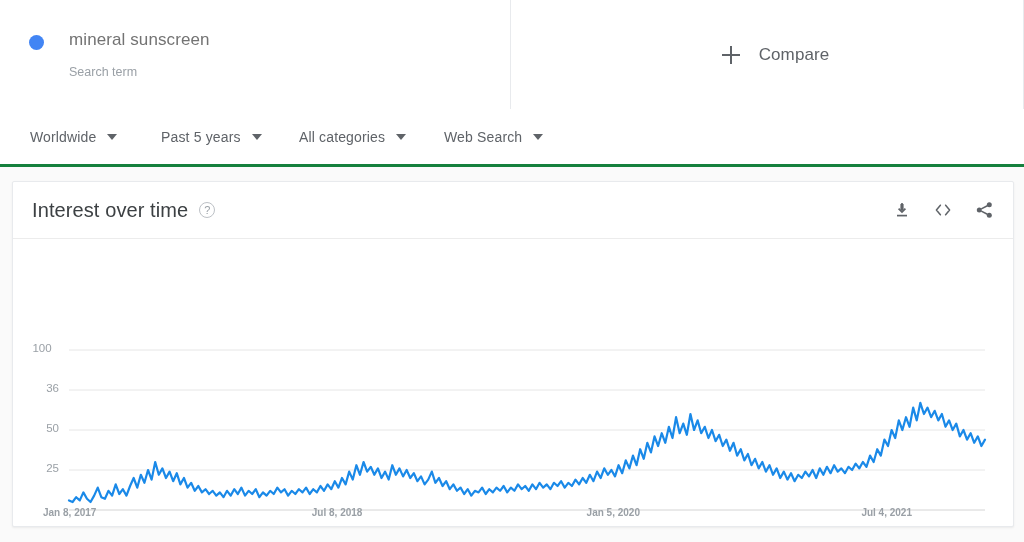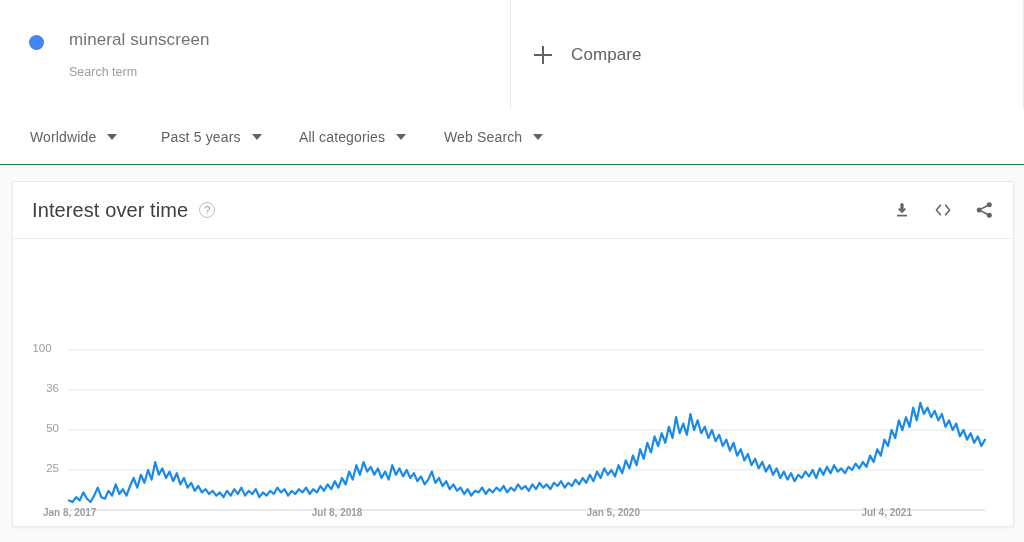--- a/index.html
+++ b/index.html
@@ -16,21 +16,21 @@
   .query-row {
     position: absolute; left: 0; top: 0; width: 1024px; height: 109px;
     display: flex; background: #ffffff;
     border-bottom: 1px solid #e8eaed;
   }
   .query-cell {
     width: 511px; height: 109px; position: relative; box-sizing: border-box;
     border-right: 1px solid #e8eaed;
     display: flex; align-items: center;
   }
-  .query-cell.second { border-right: 1px solid #e8eaed; width: 513px; }
+  .query-cell.second { border-right: 1px solid #e8eaed; width: 513px; justify-content: center; }
   .term-wrap { display: flex; align-items: flex-start; padding-left: 29px; }
   .term-dot {
     width: 15px; height: 15px; border-radius: 50%;
     background: #4285f4; margin-top: 6px; margin-right: 25px; flex: none;
   }
   .term-text { display: flex; flex-direction: column; }
   .term-title { font-size: 17px; color: #737373; line-height: 22px; letter-spacing: .1px; }
   .term-sub { font-size: 12.5px; color: #9aa0a6; margin-top: 13px; line-height: 16px; }
 
   .compare-btn {
@@ -43,21 +43,21 @@
   .plus-icon::before, .plus-icon::after {
     content: ""; position: absolute; background: #5f6368;
   }
   .plus-icon::before { left: 0; top: 8px; width: 18px; height: 2px; }
   .plus-icon::after { top: 0; left: 8px; width: 2px; height: 18px; }
   .compare-label { font-size: 17px; color: #5f6368; letter-spacing: .1px; }
 
   
   .filter-bar {
     position: absolute; left: 0; top: 109px; width: 1024px; height: 55px;
-    background: #ffffff; border-bottom: 1px solid #15803d;
+    background: #ffffff; border-bottom: 3px solid #15803d;
     display: flex; align-items: center;
   }
   .filter-item {
     display: flex; align-items: center; cursor: pointer;
     background: none; border: none; padding: 0;
   }
   .filter-label { font-size: 14px; color: #5f6368; letter-spacing: .15px; }
   .caret {
     width: 0; height: 0; margin-left: 11px;
     border-left: 5px solid transparent; border-right: 5px solid transparent;

